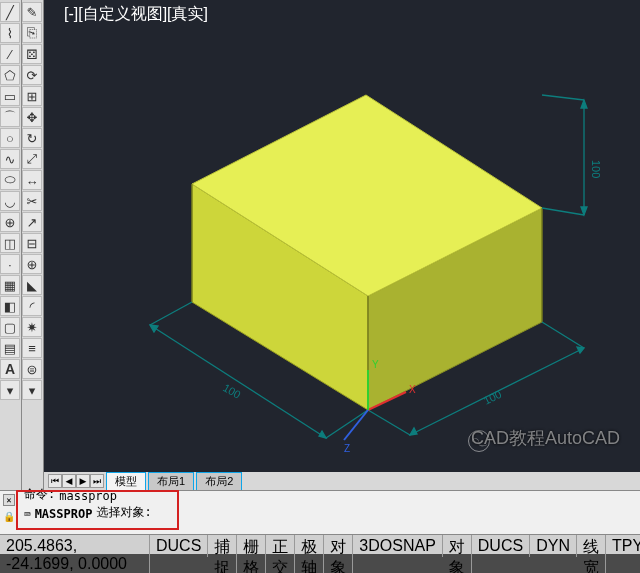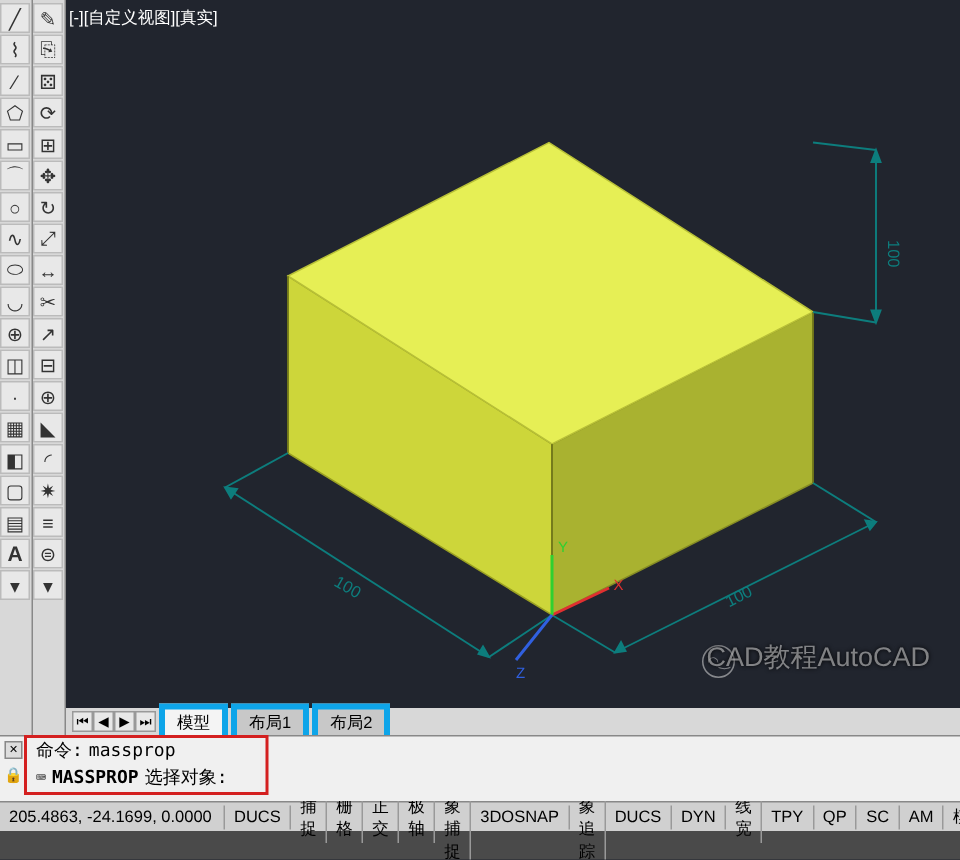--- a/index.html
+++ b/index.html
@@ -2,33 +2,33 @@
 <html><head>
 <meta charset="utf-8">
 <style>
 *{box-sizing:border-box;margin:0;padding:0}
 body{font-family:SimSun,Arial,sans-serif;font-size:11px;background:#4a4a4a;width:640px;height:573px;overflow:hidden;position:relative}
 .app{display:flex;height:490px}
 .toolbar-col{width:22px;background:#d8d8d8;border-right:1px solid #888;display:flex;flex-direction:column;gap:1px;padding-top:2px}
 .tool-btn{width:20px;height:20px;background:#e8e8e8;border:1px solid #bbb;display:flex;align-items:center;justify-content:center;font-size:13px;cursor:pointer;color:#333}
 .tool-btn.textA{color:#333;font-weight:bold;font-size:14px}
 .viewport{flex:1;background:#21252e;position:relative;overflow:hidden}
-.view-label{position:absolute;top:4px;left:2px;color:#fff;font-size:11px}
+.view-label{position:absolute;top:4px;left:20px;color:#fff;font-size:16px}
 svg.scene{width:100%;height:100%}
 .tabs-row{position:absolute;bottom:0;left:0;right:0;height:18px;background:#d8d8d8;display:flex;align-items:center;font-size:11px;color:#000}
 .tab-nav{display:flex;gap:0;margin-left:4px}
 .tab-nav-btn{width:14px;height:14px;background:#e8e8e8;border:1px solid #999;display:flex;align-items:center;justify-content:center;font-size:9px;cursor:pointer}
-.tab{padding:1px 8px;background:#c8c8c8;border:4px solid #0ea5e9;margin-left:2px;cursor:pointer}
+.tab{padding:1px 8px;background:#c8c8c8;border:1px solid #0ea5e9;margin-left:2px;cursor:pointer}
 .tab.active{background:#f4f4f4}
 .cmd-area{background:#f0f0f0;border-top:1px solid #888;font-family:Consolas,monospace;font-size:12px;color:#000;height:44px;position:relative}
-.cmd-line{padding:6px 24px;height:18px;display:flex;align-items:center;gap:4px}
+.cmd-line{padding:6px 24px;height:18px;display:flex;align-items:flex-end;gap:4px}
 .cmd-close{position:absolute;left:3px;top:3px;width:12px;height:12px;border:1px solid #888;background:#ddd;display:flex;align-items:center;justify-content:center;font-size:9px;cursor:pointer}
 .cmd-lock{position:absolute;left:3px;top:20px;width:12px;height:12px;font-size:10px}
 .cmd-highlight{position:absolute;left:16px;top:-1px;width:163px;height:40px;border:2px solid #d42020;pointer-events:none}
-.status-bar{background:#d0d0d0;border-top:1px solid #888;height:20px;display:flex;align-items:center;font-size:11px;color:#000}
+.status-bar{background:#d0d0d0;border-top:1px solid #888;height:20px;display:flex;align-items:flex-start;font-size:16px;color:#000}
 .coords{padding:2px 6px;min-width:150px;border-right:1px solid #999;display:flex;align-items:center}
 .status-btn{padding:2px 6px;border-right:1px solid #999;display:flex;align-items:center;cursor:pointer}
 .watermark{position:absolute;right:20px;bottom:40px;color:rgba(220,220,220,0.55);font-size:18px;pointer-events:none;text-shadow:0 0 3px #000}
 .watermark-circle{position:absolute;right:150px;bottom:38px;width:22px;height:22px;border:1px solid rgba(220,220,220,0.55);border-radius:50%;display:flex;align-items:center;justify-content:center;color:rgba(220,220,220,0.55);font-size:9px;pointer-events:none}
 </style>
 </head>
 <body>
 
 <div class="app">
   <div class="toolbar-col">

